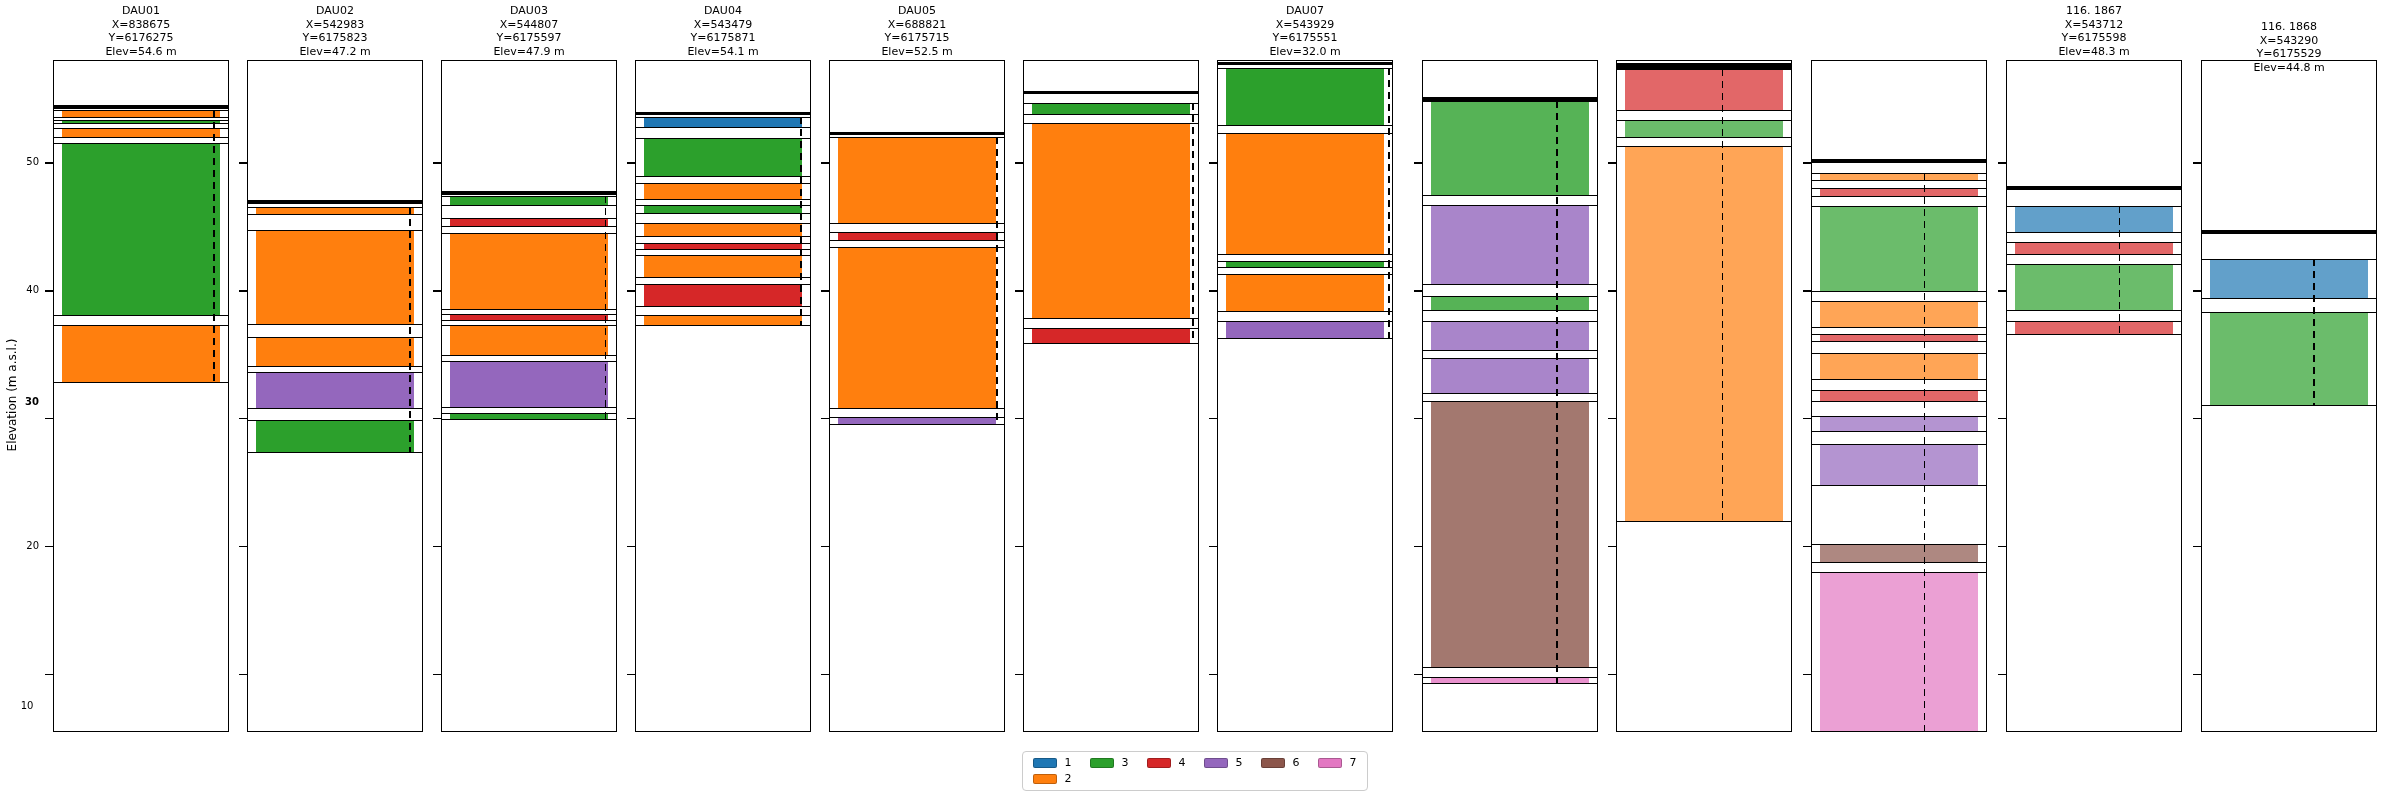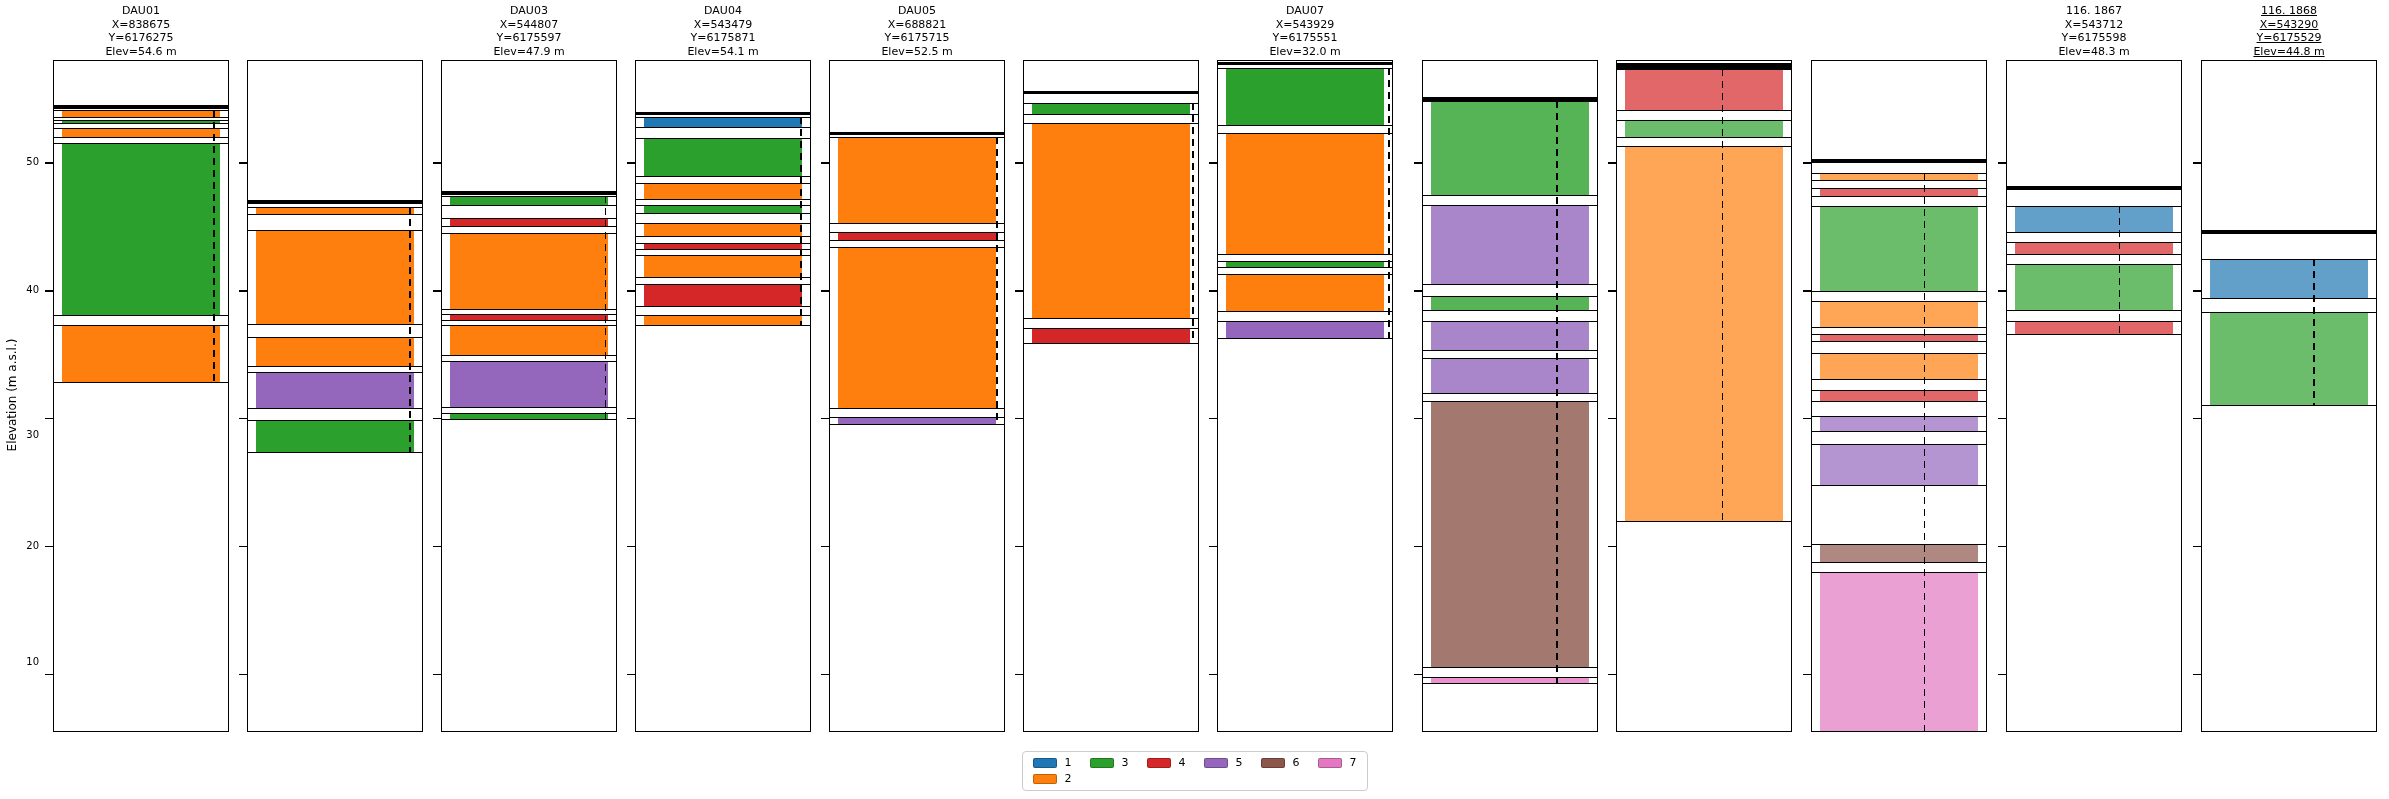--- a/index.html
+++ b/index.html
@@ -293,23 +293,23 @@
           <div class="layer" style="top: 251.281px; height: 93.3511px;">
             <div class="layer-fill" style="background: rgba(44, 160, 44, 0.7);"></div>
           </div>
           <div class="dash" style="left: 110.76px; top: 197.572px; height: 147.06px;"></div>
         </div>
       </div>
     </div>
   <div id="ytick-labels">
       <div class="ytick-label" style="left: 15px; top: 156.442px;">50</div>
       <div class="ytick-label" style="left: 15px; top: 284.32px;">40</div>
-      <div class="ytick-label" style="left: 15px; top: 429px;">30</div>
+      <div class="ytick-label" style="left: 15px; top: 396px; font-weight: bold;">30</div>
       <div class="ytick-label" style="left: 15px; top: 540.077px;">20</div>
-      <div class="ytick-label" style="left: 15px; top: 656px;">10</div>
+      <div class="ytick-label" style="left: 15px; top: 700px; text-align: center;">10</div>
     </div>
   <div id="legend">
       <div class="legend-col">
         <div class="legend-item">
           <div class="legend-swatch" style="background: rgb(31, 119, 180);"></div>
           <div>1</div>
         </div>
         <div class="legend-item">
           <div class="legend-swatch" style="background: rgb(255, 127, 14);"></div>
           <div>2</div>
@@ -345,20 +345,21 @@
           <div>7</div>
         </div>
       </div>
     </div>
 <div class="title" style="left: 53px; top: 4px; width: 176px;"><div>DAU01</div><div>X=838675</div><div>Y=6176275</div><div>Elev=54.6 m</div></div>
     <div class="tick" style="left: 45px; top: 162.142px;"></div>
     <div class="tick" style="left: 45px; top: 290.02px;"></div>
     <div class="tick" style="left: 45px; top: 417.898px;"></div>
     <div class="tick" style="left: 45px; top: 545.777px;"></div>
     <div class="tick" style="left: 45px; top: 673.655px;"></div>
+    <div class="title" style="left: 247px; top: 4px; width: 176px;"><div>DAU02</div><div>X=542983</div><div>Y=6175823</div><div>Elev=47.2 m</div></div>
     <div class="tick" style="left: 239px; top: 162.142px;"></div>
     <div class="tick" style="left: 239px; top: 290.02px;"></div>
     <div class="tick" style="left: 239px; top: 417.898px;"></div>
     <div class="tick" style="left: 239px; top: 545.777px;"></div>
     <div class="tick" style="left: 239px; top: 673.655px;"></div>
     <div class="title" style="left: 441px; top: 4px; width: 176px;"><div>DAU03</div><div>X=544807</div><div>Y=6175597</div><div>Elev=47.9 m</div></div>
     <div class="tick" style="left: 433px; top: 162.142px;"></div>
     <div class="tick" style="left: 433px; top: 290.02px;"></div>
     <div class="tick" style="left: 433px; top: 417.898px;"></div>
     <div class="tick" style="left: 433px; top: 545.777px;"></div>
@@ -400,19 +401,19 @@
     <div class="tick" style="left: 1803px; top: 290.02px;"></div>
     <div class="tick" style="left: 1803px; top: 417.898px;"></div>
     <div class="tick" style="left: 1803px; top: 545.777px;"></div>
     <div class="tick" style="left: 1803px; top: 673.655px;"></div>
     <div class="title" style="left: 2006px; top: 4px; width: 176px;"><div>116. 1867</div><div>X=543712</div><div>Y=6175598</div><div>Elev=48.3 m</div></div>
     <div class="tick" style="left: 1998px; top: 162.142px;"></div>
     <div class="tick" style="left: 1998px; top: 290.02px;"></div>
     <div class="tick" style="left: 1998px; top: 417.898px;"></div>
     <div class="tick" style="left: 1998px; top: 545.777px;"></div>
     <div class="tick" style="left: 1998px; top: 673.655px;"></div>
-    <div class="title" style="left: 2201px; top: 4px; width: 176px; text-decoration: underline;"><div>116. 1868</div><div>X=543290</div><div>Y=6175529</div><div>Elev=44.8 m</div></div>
+    <div class="title" style="left: 2201px; top: 20px; width: 176px;"><div>116. 1868</div><div>X=543290</div><div>Y=6175529</div><div>Elev=44.8 m</div></div>
     <div class="tick" style="left: 2193px; top: 162.142px;"></div>
     <div class="tick" style="left: 2193px; top: 290.02px;"></div>
     <div class="tick" style="left: 2193px; top: 417.898px;"></div>
     <div class="tick" style="left: 2193px; top: 545.777px;"></div>
     <div class="tick" style="left: 2193px; top: 673.655px;"></div>
   </div>
 
 </body></html>

